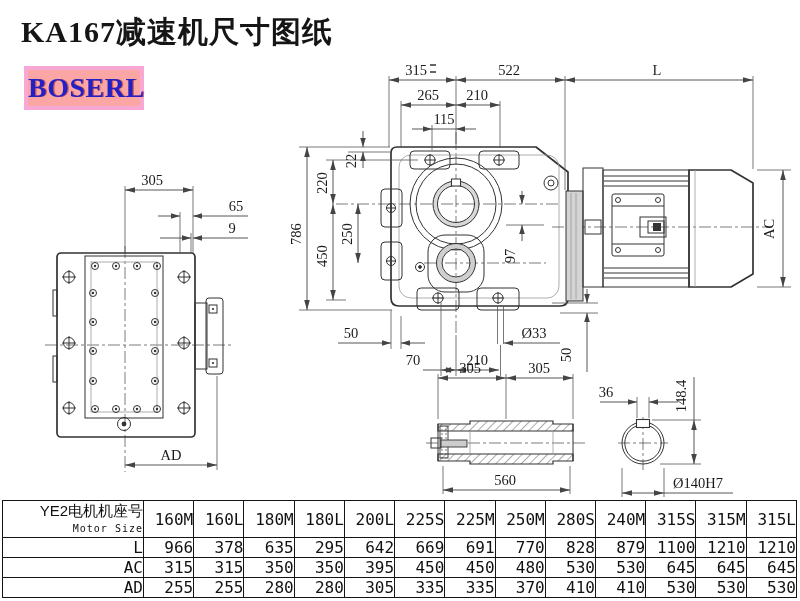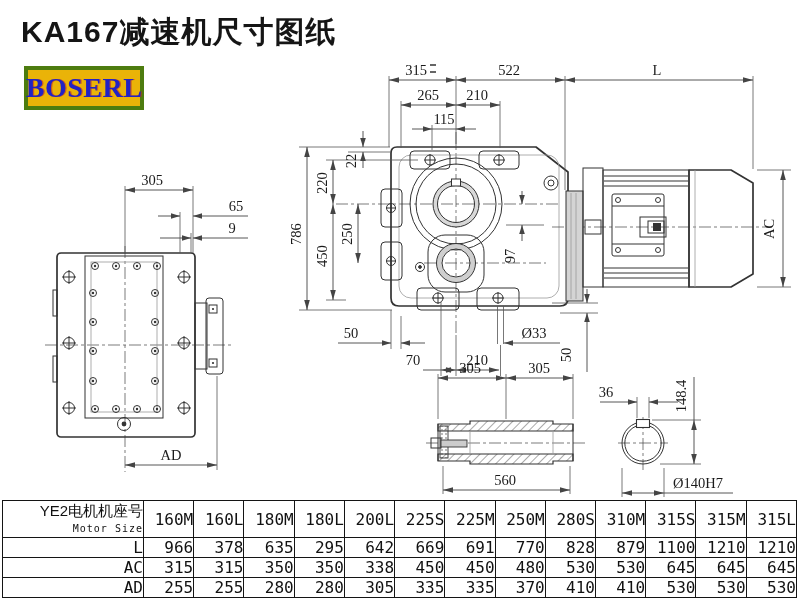--- a/index.html
+++ b/index.html
@@ -1,18 +1,18 @@
 <!DOCTYPE html>
 <html><head>
 <meta charset="utf-8">
 <style>
   html,body{margin:0;padding:0;background:#fff;}
   .page{position:relative;width:800px;height:601px;background:#fff;font-family:"Liberation Sans",sans-serif;overflow:hidden;}
-  .title{position:absolute;left:21px;top:12px;font-size:30px;font-weight:bold;color:#151515;letter-spacing:1px;white-space:nowrap;}
-  .logo{position:absolute;left:24px;top:66px;width:112px;height:36px;border:4px solid #4d7c0f;background:#eab308;display:flex;align-items:center;justify-content:center;}
+  .title{position:absolute;left:21px;top:12px;font-size:30px;font-weight:bold;color:#151515;letter-spacing:1px;white-space:nowrap;font-family:Liberation Serif, serif;}
+  .logo{position:absolute;left:24px;top:66px;width:112px;height:36px;border:4px solid #f9a8d4;background:#fca5a5;display:flex;align-items:center;}
   .logo span{font-family:"Liberation Serif",serif;font-weight:bold;font-size:28px;color:#2222c4;text-shadow:1.3px 0 0 rgba(190,40,40,.6);letter-spacing:.5px;}
   svg.draw{position:absolute;left:0;top:0;}
   .t{font-family:"Liberation Serif",serif;font-size:14.5px;fill:#1a1a1a;text-anchor:middle;}
   .ol{fill:none;stroke:#333;stroke-width:1.7;stroke-linejoin:round;}
   .ml{fill:none;stroke:#333;stroke-width:1;}
   .fl{fill:none;stroke:#999;stroke-width:.8;}
   .tl{fill:none;stroke:#555;stroke-width:.8;}
   .dl{fill:none;stroke:#444;stroke-width:.9;}
   .cl{fill:none;stroke:#444;stroke-width:.7;stroke-dasharray:12 3 3 3;}
   .ar{fill:#444;stroke:none;}
@@ -389,21 +389,21 @@
       </td>
       <td>160M</td>
       <td>160L</td>
       <td>180M</td>
       <td>180L</td>
       <td>200L</td>
       <td>225S</td>
       <td>225M</td>
       <td>250M</td>
       <td>280S</td>
-      <td>310M</td>
+      <td>240M</td>
       <td>315S</td>
       <td>315M</td>
       <td>315L</td>
     </tr>
     <tr class="dr">
       <td class="c0 lbl">L</td>
       <td>966</td>
       <td>378</td>
       <td>635</td>
       <td>295</td>
@@ -416,21 +416,21 @@
       <td>1100</td>
       <td>1210</td>
       <td>1210</td>
     </tr>
     <tr class="dr">
       <td class="c0 lbl">AC</td>
       <td>315</td>
       <td>315</td>
       <td>350</td>
       <td>350</td>
-      <td>338</td>
+      <td>395</td>
       <td>450</td>
       <td>450</td>
       <td>480</td>
       <td>530</td>
       <td>530</td>
       <td>645</td>
       <td>645</td>
       <td>645</td>
     </tr>
     <tr class="dr">

